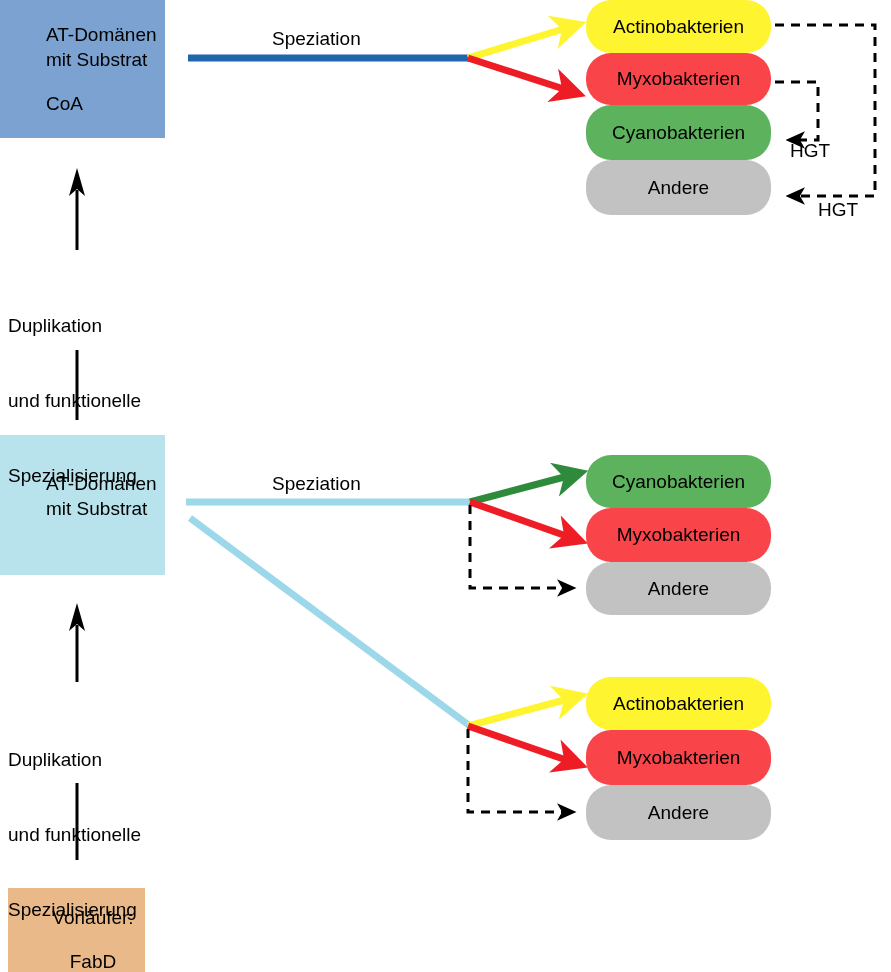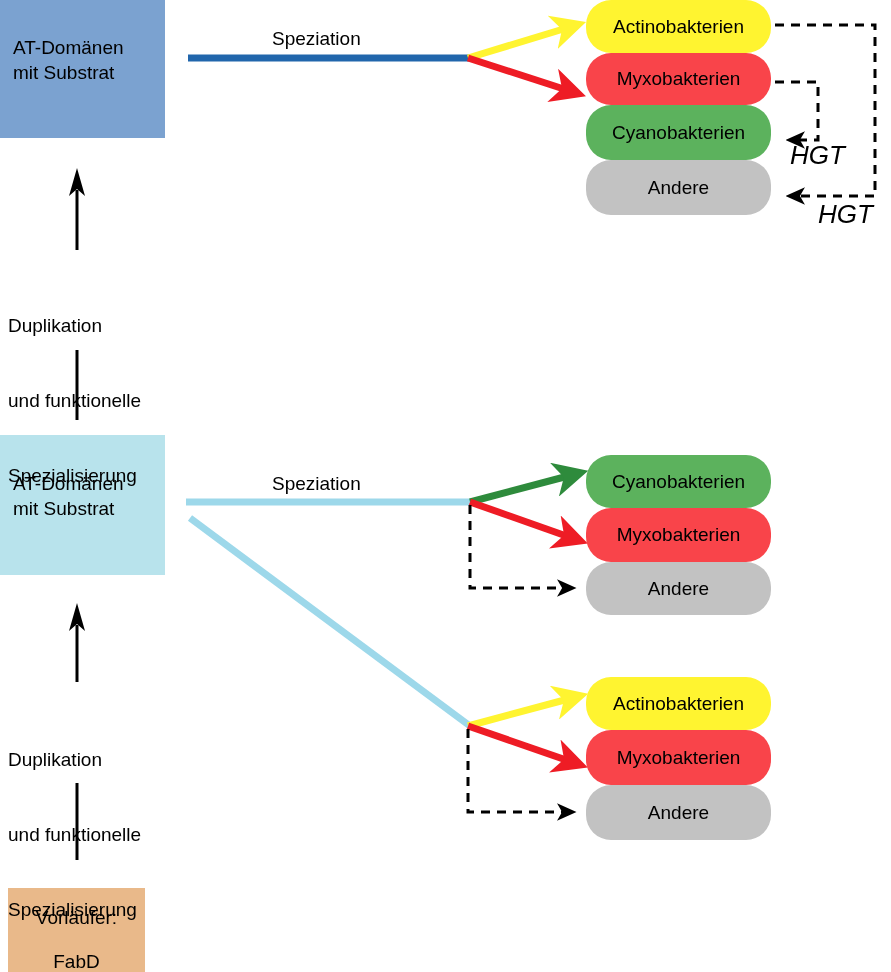--- a/index.html
+++ b/index.html
@@ -3,29 +3,29 @@
 <meta charset="utf-8">
 <style>
   html,body{margin:0;padding:0;background:#ffffff;}
   body{width:891px;height:972px;position:relative;overflow:hidden;
        font-family:"Liberation Sans","DejaVu Sans",sans-serif;color:#000;}
   #stage{position:absolute;left:0;top:0;width:891px;height:972px;}
   svg#wires{position:absolute;left:0;top:0;width:891px;height:972px;pointer-events:none;}
 
   .box{position:absolute;box-sizing:border-box;}
   .srcbox{display:flex;flex-direction:column;justify-content:center;}
-  .srcbox .ln{font-size:19px;line-height:25px;padding-left:13px;white-space:pre;}
+  .srcbox .ln{font-size:19px;line-height:25px;padding-left:13px;white-space:pre;margin-left:33px;}
   .srcbox .gap{height:19px;}
 
   .band{position:absolute;box-sizing:border-box;display:flex;align-items:center;
         justify-content:center;font-size:19px;border-radius:25px;}
 
   .steplabel{position:absolute;font-size:19px;line-height:25px;white-space:pre;}
   .spez{position:absolute;font-size:19px;margin-top:6px;}
-  .hgt{position:absolute;font-size:26px;font-style:italic;}
+  .hgt{position:absolute;font-size:19px;}
 </style>
 </head>
 <body>
 
 <div id="stage">
 
   <svg id="wires" viewBox="0 0 891 972">
     <defs>
       <marker id="mk-yellow" markerWidth="5" markerHeight="5" refX="2.6" refY="2.5" orient="auto">
         <path d="M0,0 L5,2.5 L0,5 L1.4,2.5 z" fill="#fff430"></path>
@@ -83,20 +83,21 @@
       <line x1="468" y1="726" x2="572" y2="698" stroke="#fff430" stroke-width="7" marker-end="url(#mk-yellow)"></line>
       <line x1="468" y1="726" x2="572" y2="762" stroke="#ee1c25" stroke-width="7" marker-end="url(#mk-red)"></line>
       <path d="M468,729 L468,812 L572,812" fill="none" stroke="#000" stroke-width="3" stroke-dasharray="9,7" marker-end="url(#mk-black)"></path>
     </g>
   </svg>
 
   <div class="box srcbox" style="left:0;top:0;width:165px;height:138px;background:#7ba2d0;">
     <div class="ln">AT-Domänen</div>
     <div class="ln">mit Substrat</div>
     <div class="gap"></div>
+    <div class="ln">CoA</div>
   </div>
 
   <div class="box srcbox" style="left:0;top:435px;width:165px;height:140px;background:#b8e3ec;">
     <div class="ln">AT-Domänen</div>
     <div class="ln">mit Substrat</div>
     <div class="gap"></div>
   </div>
 
   <div class="box srcbox" style="left:8px;top:888px;width:137px;height:102px;background:#e9b98a;align-items:center;">
     <div class="ln" style="padding-left:0;">Vorläufer:</div>

